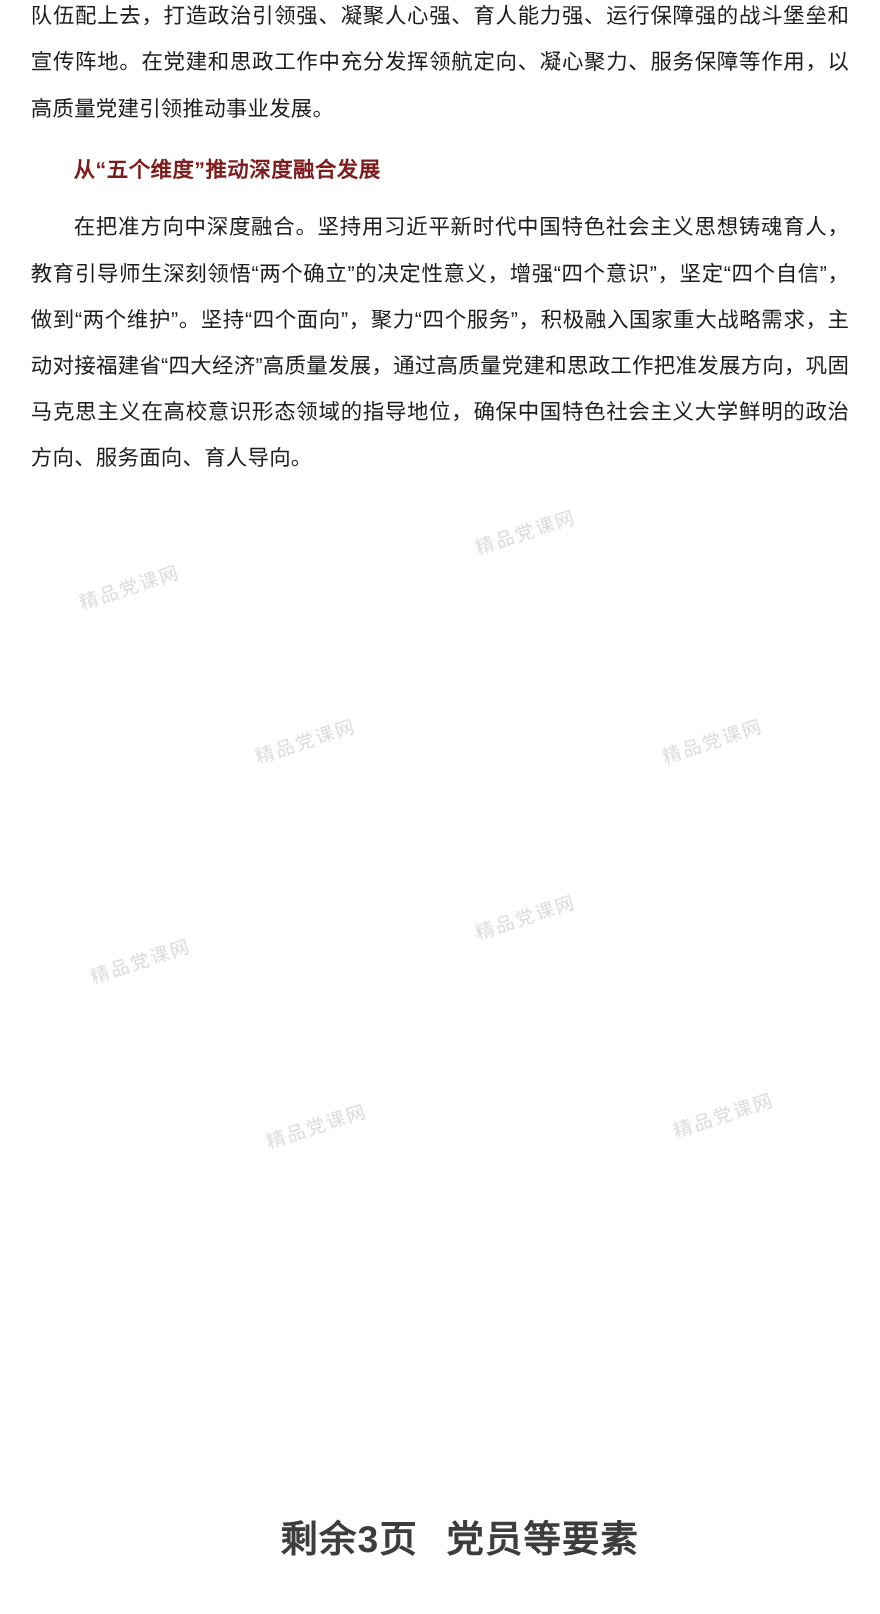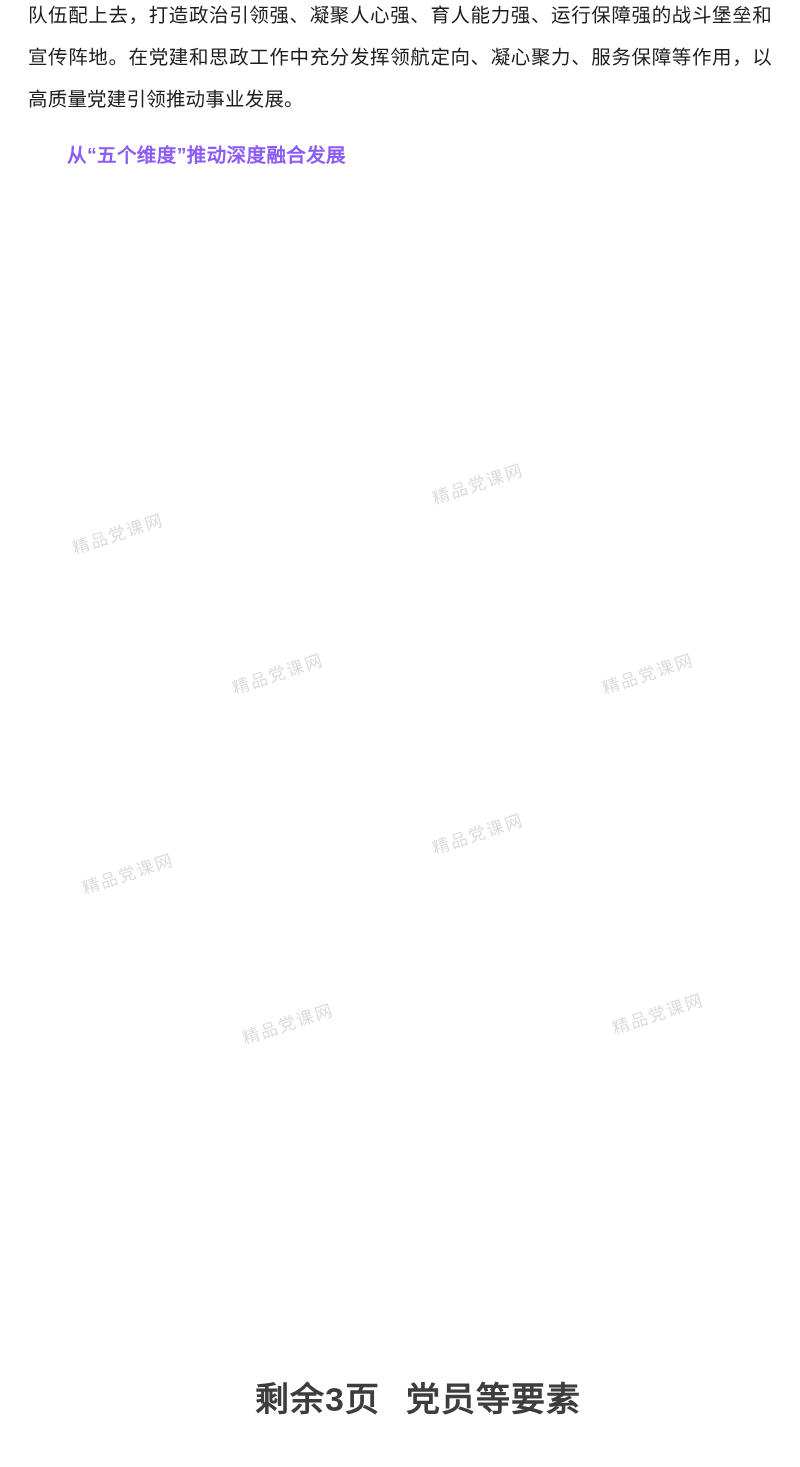--- a/index.html
+++ b/index.html
@@ -62,21 +62,21 @@
   .para.indent { text-indent: 2em; }
 
   .para.first {
     margin-top: -6px;
   }
 
   .heading {
     font-size: 19.5px;
     line-height: 42px;
     font-weight: bold;
-    color: #8b5cf6;
+    color: #7f1d1d;
     text-indent: 2em;
     letter-spacing: 0.4px;
     margin-top: 10px;
     margin-bottom: 10px;
   }
 
   
   .fade {
     position: absolute;
     left: 0;
@@ -126,20 +126,21 @@
   </div>
 
   <div class="doc">
 
     <p class="para first">队伍配上去，打造政治引领强、凝聚人心强、育人能力强、运行保障强的战斗堡垒和宣传阵地。在党建和思政工作中充分发挥领航定向、凝心聚力、服务保障等作用，以高质量党建引领推动事业发展。</p>
 
 
 
     <h2 class="heading">从“五个维度”推动深度融合发展</h2>
 
+    <p class="para indent">在把准方向中深度融合。坚持用习近平新时代中国特色社会主义思想铸魂育人，教育引导师生深刻领悟“两个确立”的决定性意义，增强“四个意识”，坚定“四个自信”，做到“两个维护”。坚持“四个面向”，聚力“四个服务”，积极融入国家重大战略需求，主动对接福建省“四大经济”高质量发展，通过高质量党建和思政工作把准发展方向，巩固马克思主义在高校意识形态领域的指导地位，确保中国特色社会主义大学鲜明的政治方向、服务面向、育人导向。</p>
 
 
   </div>
 
   <div class="fade"></div>
 
   <div class="remaining-bar">
     <span>剩余3页</span>
     <span>党员等要素</span>
   </div>

